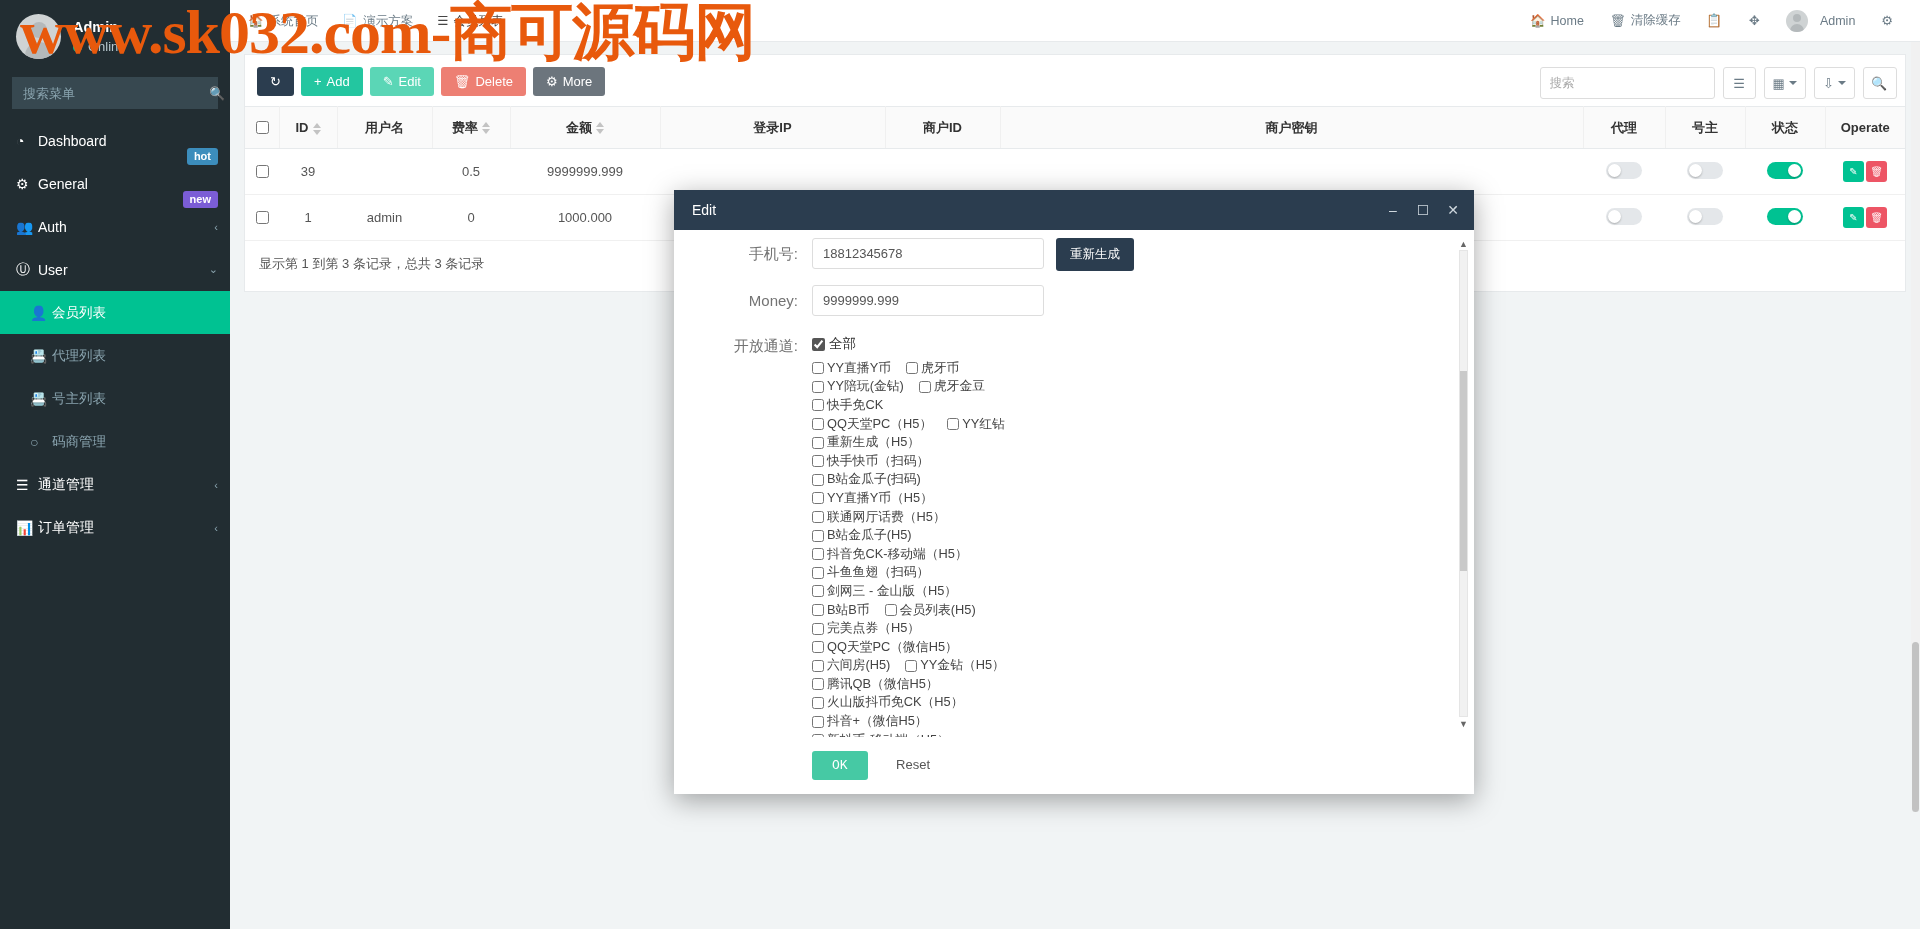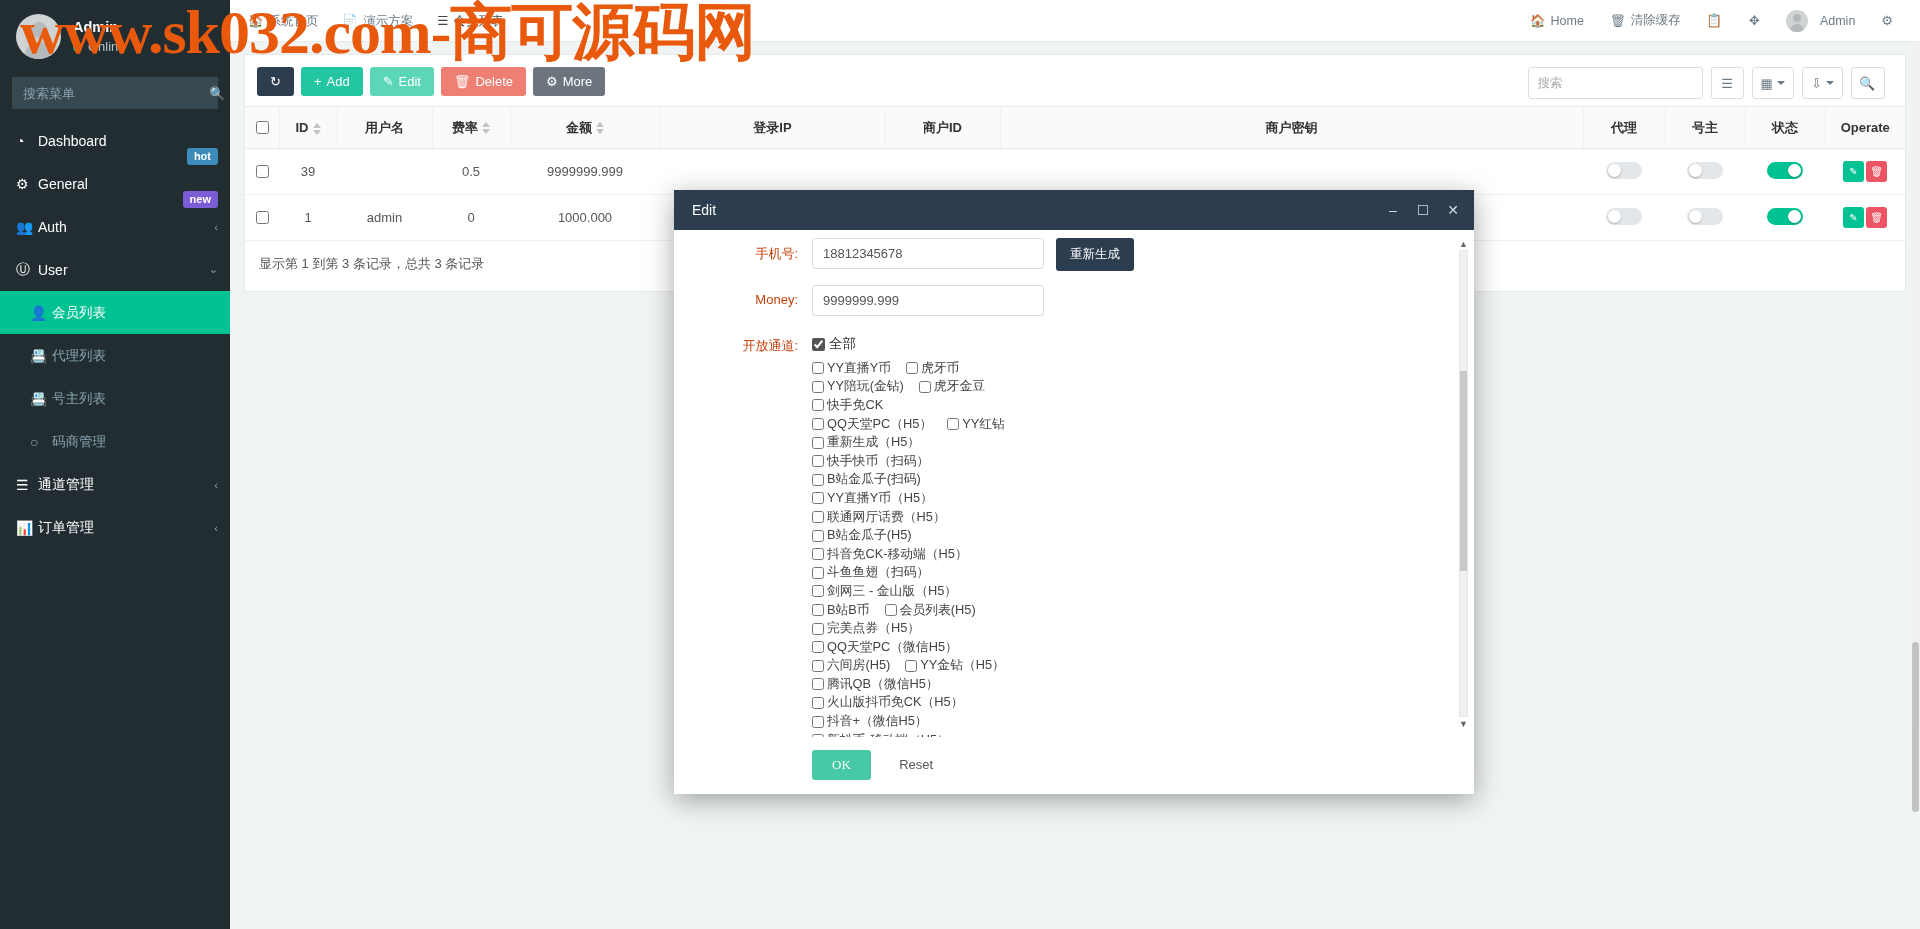--- a/index.html
+++ b/index.html
@@ -142,21 +142,21 @@
     display: inline-flex; align-items: center; gap: 5px;
     font-family: "Liberation Sans", sans-serif;
   }
   .btn.refresh { background: #2b3d4f; padding: 7px 13px; }
   .btn.add { background: #23c6a0; }
   .btn.edit { background: #5bd6b6; }
   .btn.delete { background: #ed7f73; }
   .btn.more { background: #6c757d; }
 
   .toolbar-right {
-    position: absolute; right: 20px; top: 12px;
+    position: absolute; right: 8px; top: 12px;
     display: flex; align-items: center;
   }
   .search-box {
     width: 175px; height: 32px; border: 1px solid #ddd; border-radius: 3px;
     padding: 0 9px; font-size: 12.5px; color: #777; outline: none;
     font-family: "Liberation Sans", sans-serif; background: #fff;
   }
   .search-box::placeholder { color: #aaa; }
   .icon-btn {
     height: 32px; min-width: 33px; border: 1px solid #ddd; background: #fff;
@@ -230,21 +230,21 @@
     flex: 1; position: relative; overflow: hidden; padding: 10px 0 0 0;
     background: #fff;
   }
   .mscroll {
     position: absolute; left: 0; right: 0; top: 0; bottom: 0;
     overflow: hidden; padding: 8px 26px 8px 0;
   }
   .form-row { display: flex; align-items: flex-start; margin-bottom: 14px; }
   .form-label {
     width: 138px; flex: 0 0 auto; text-align: right; padding-right: 14px;
-    font-size: 13px; color: #c2410c; padding-top: 7px;
+    font-size: 15px; color: #737373; padding-top: 7px;
   }
   .form-input {
     width: 232px; height: 31px; border: 1px solid #ddd; border-radius: 3px;
     padding: 0 10px; font-size: 13px; color: #555; outline: none;
     font-family: "Liberation Sans", sans-serif;
   }
   .gen-btn {
     background: #2b3d4f; color: #fff; border: none; border-radius: 3px;
     font-size: 12.5px; padding: 8px 14px; margin-left: 12px; cursor: pointer;
     font-family: "Liberation Sans", sans-serif;
@@ -272,21 +272,21 @@
     font-size:9px; color:#666;
   }
 
   .modal-foot {
     flex: 0 0 auto; padding: 12px 0 14px 138px; background: #fff;
     border-top: 1px solid transparent;
   }
   .btn-ok {
     background: #46c9a4; color: #fff; border: none; border-radius: 3px;
     font-size: 13px; padding: 7px 20px; cursor: pointer; margin-right: 10px;
-    font-family: Liberation Serif, serif;
+    font-family: Liberation Mono, monospace;
   }
   .btn-reset {
     background: #fff; color: #555; border: none; border-radius: 3px;
     font-size: 13px; padding: 7px 14px; cursor: pointer;
     font-family: "Liberation Sans", sans-serif;
   }
 
   
   .page-scrollbar {
     position: absolute; right: 0; top: 42px; bottom: 0; width: 9px; background: #f1f1f1;

